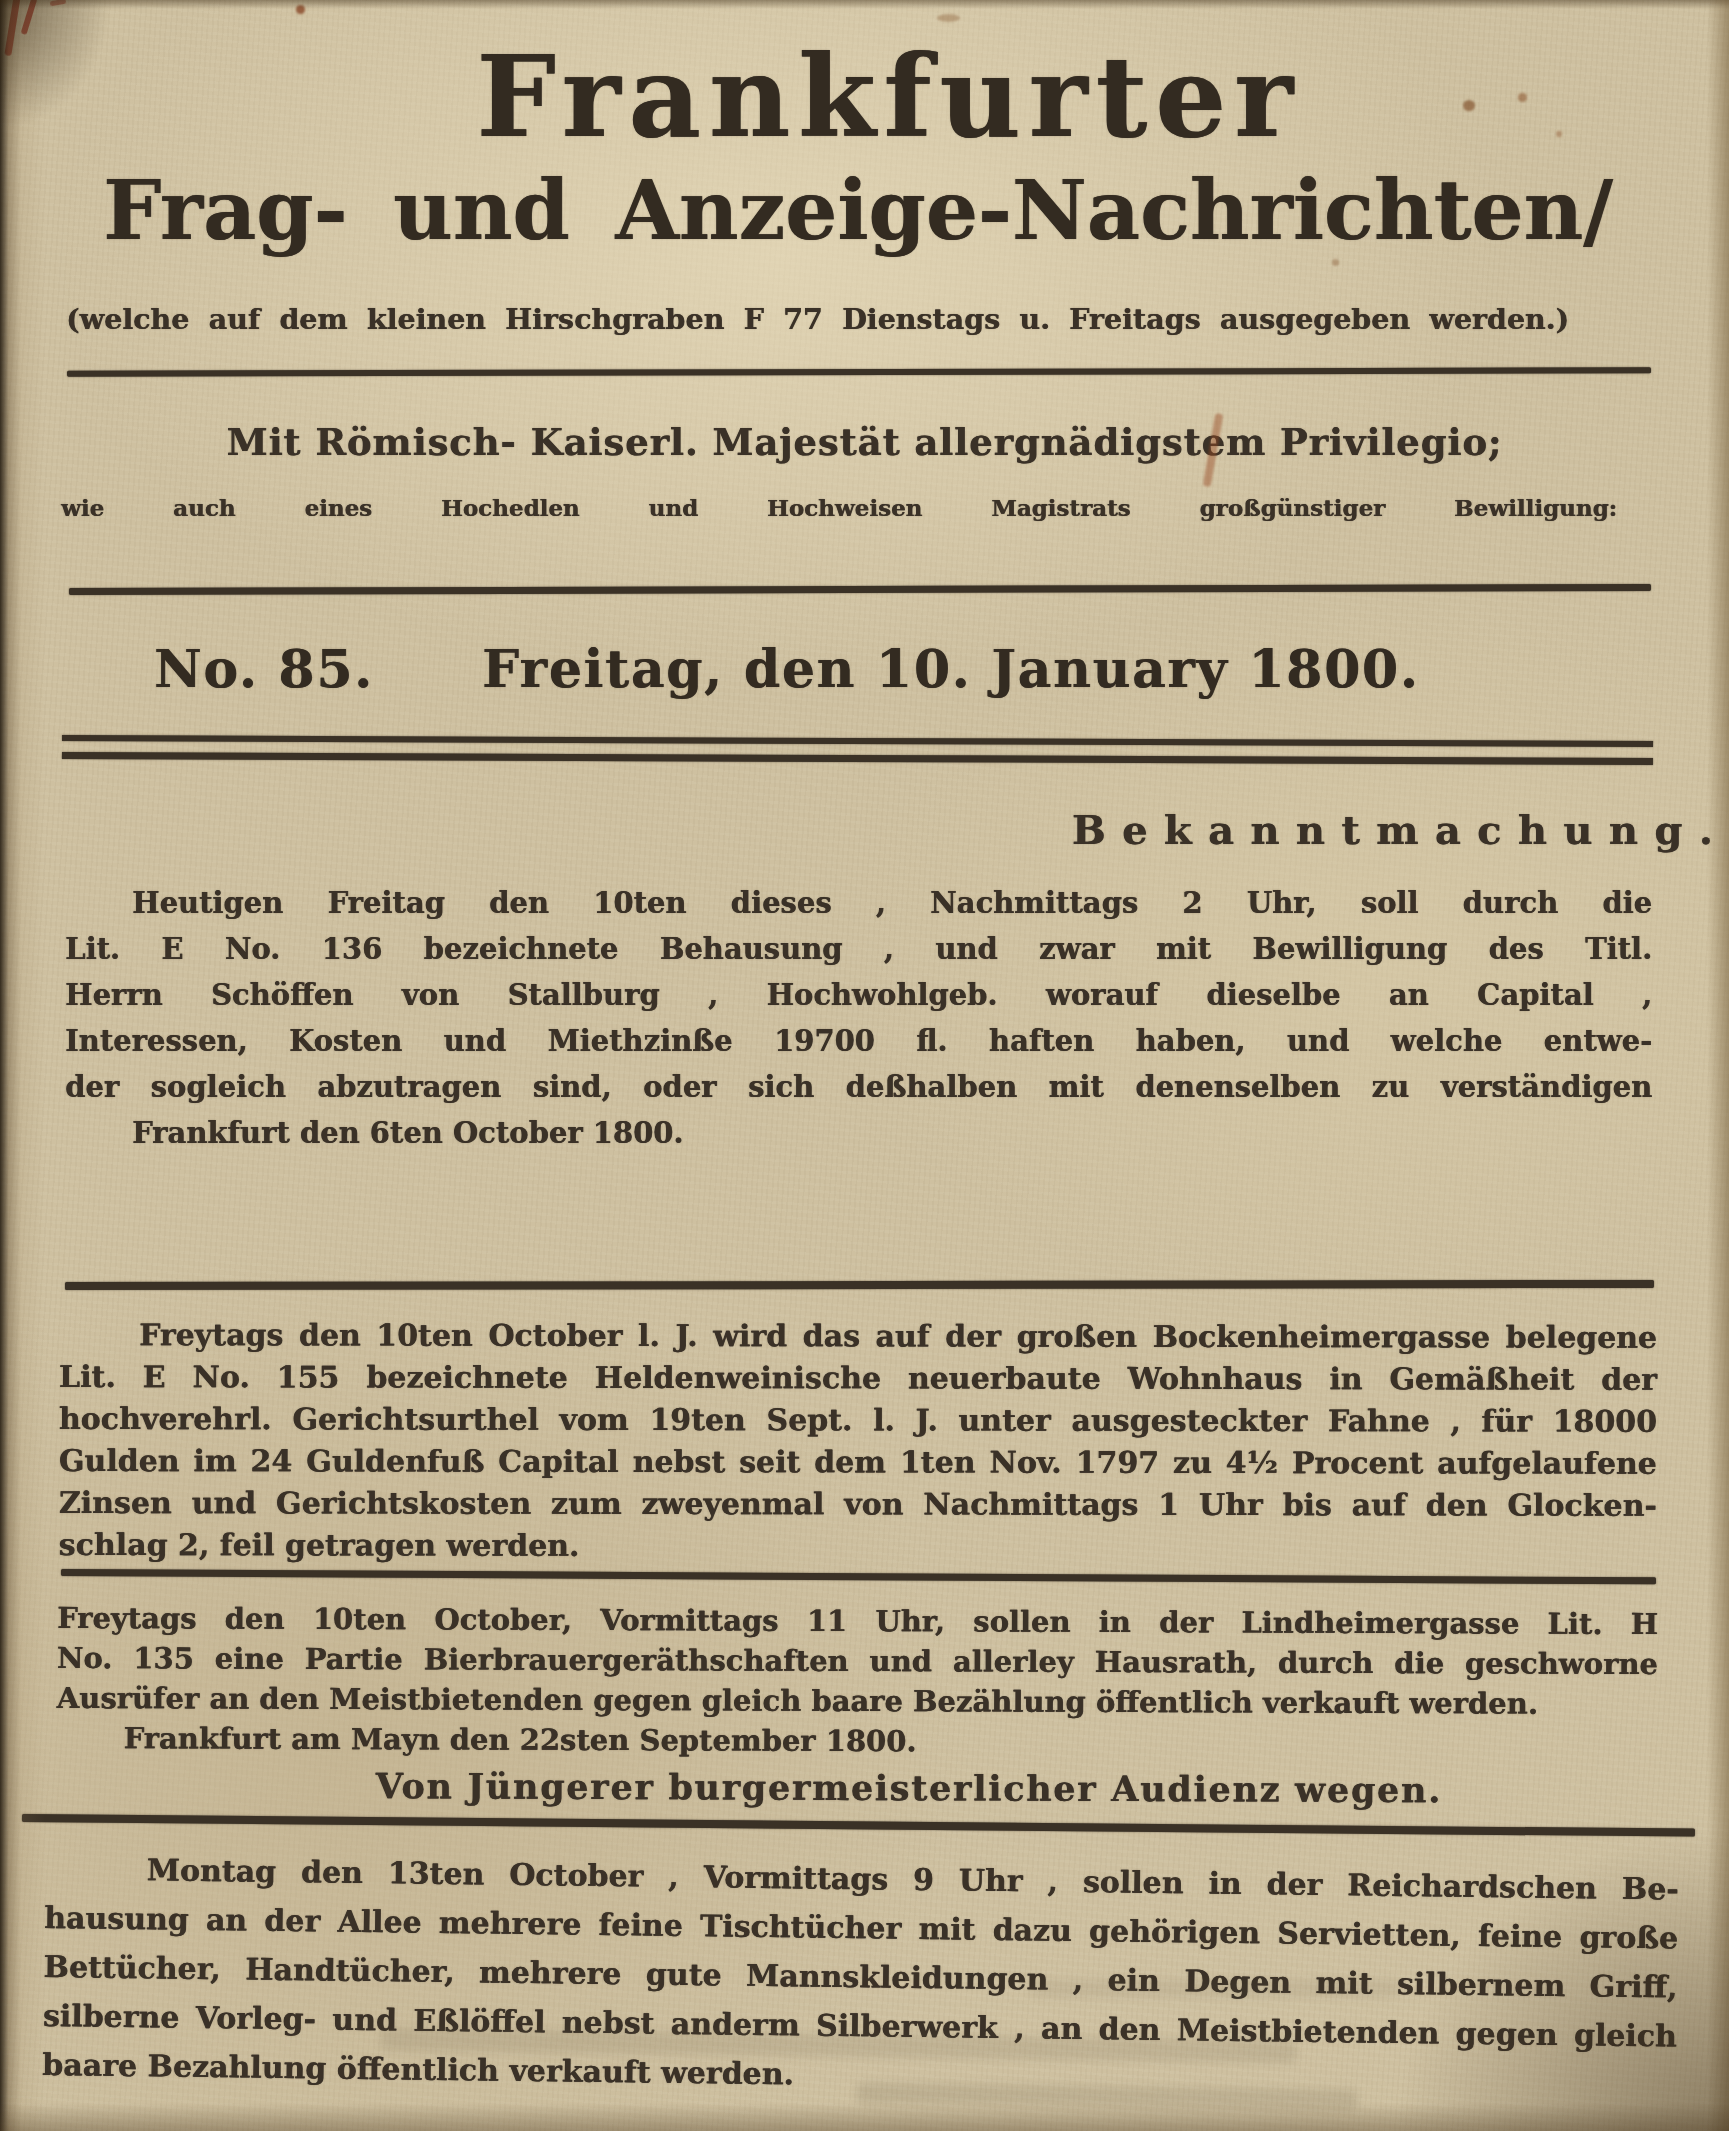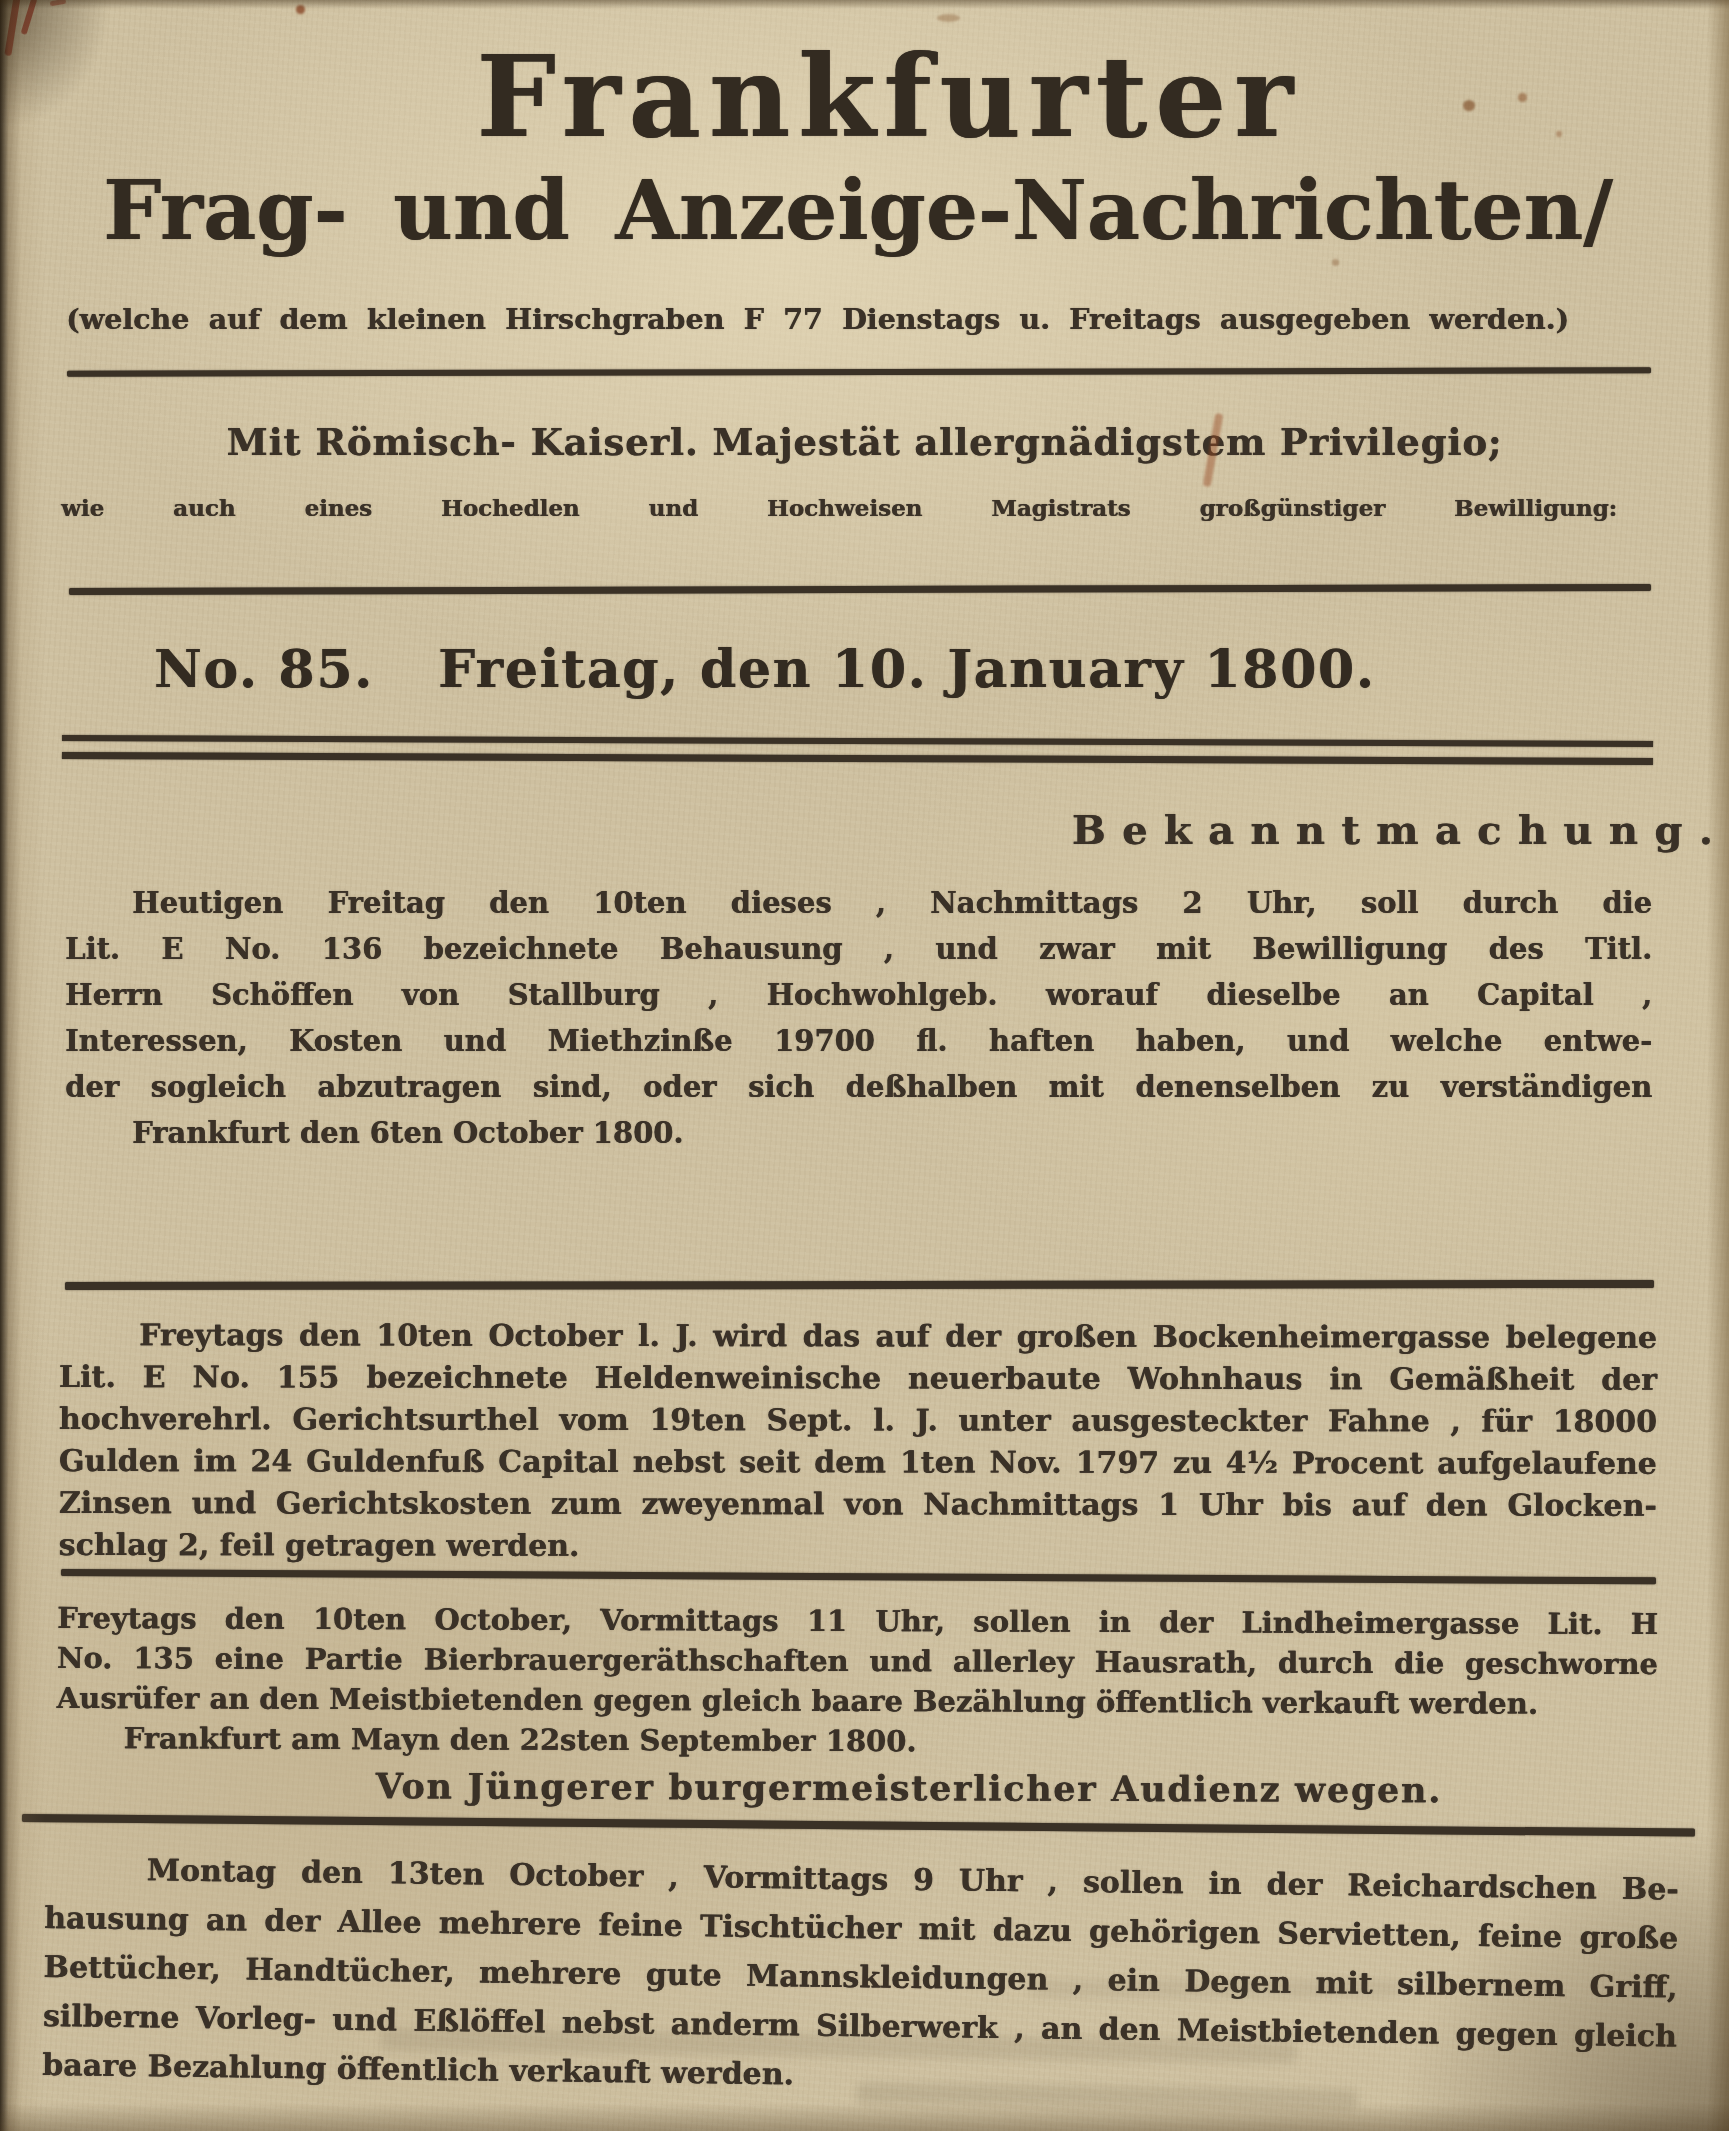--- a/index.html
+++ b/index.html
@@ -30,21 +30,21 @@
   #rule1{top:369px;left:67px;width:1584px;height:6px;transform:rotate(-.12deg);}
   #rule2{top:586px;left:69px;width:1582px;height:7px;transform:rotate(-.15deg);}
   #drule{top:738px;left:62px;width:1591px;transform:rotate(.22deg);}
   #drule .r1{height:6px;background:#3a3126;box-shadow:0 0 1.7px rgba(58,49,38,.8);}
   #drule .r2{height:7px;margin-top:11.2px;background:#3a3126;box-shadow:0 0 1.7px rgba(58,49,38,.8);}
   #rule3{top:1281px;left:65px;width:1589px;height:7.8px;transform:rotate(-.08deg);}
   #rule4{top:1569px;left:61px;width:1595px;height:7px;transform:rotate(.3deg);transform-origin:left center;}
   #rule5{top:1814px;left:21.6px;width:1673px;height:7.8px;transform:rotate(.5deg);transform-origin:left center;}
 
   
-  #issue{top:638px;left:130px;font-size:52px;display:flex;gap:64px;letter-spacing:1.7px;text-align:center;}
+  #issue{top:638px;left:130px;font-size:52px;display:flex;gap:108px;letter-spacing:1.7px;text-align:center;}
 
   
   #heading{top:806px;left:0;width:100%;text-align:right;font-size:40px;letter-spacing:16.4px;}
 
   
   .article{position:absolute;}
   .article .line{text-align:justify;text-align-last:justify;}
   .article .line.first{text-indent:67px;}
   .article .line.lastline{text-align-last:left;}
   .article .dateline{padding-left:67px;}

